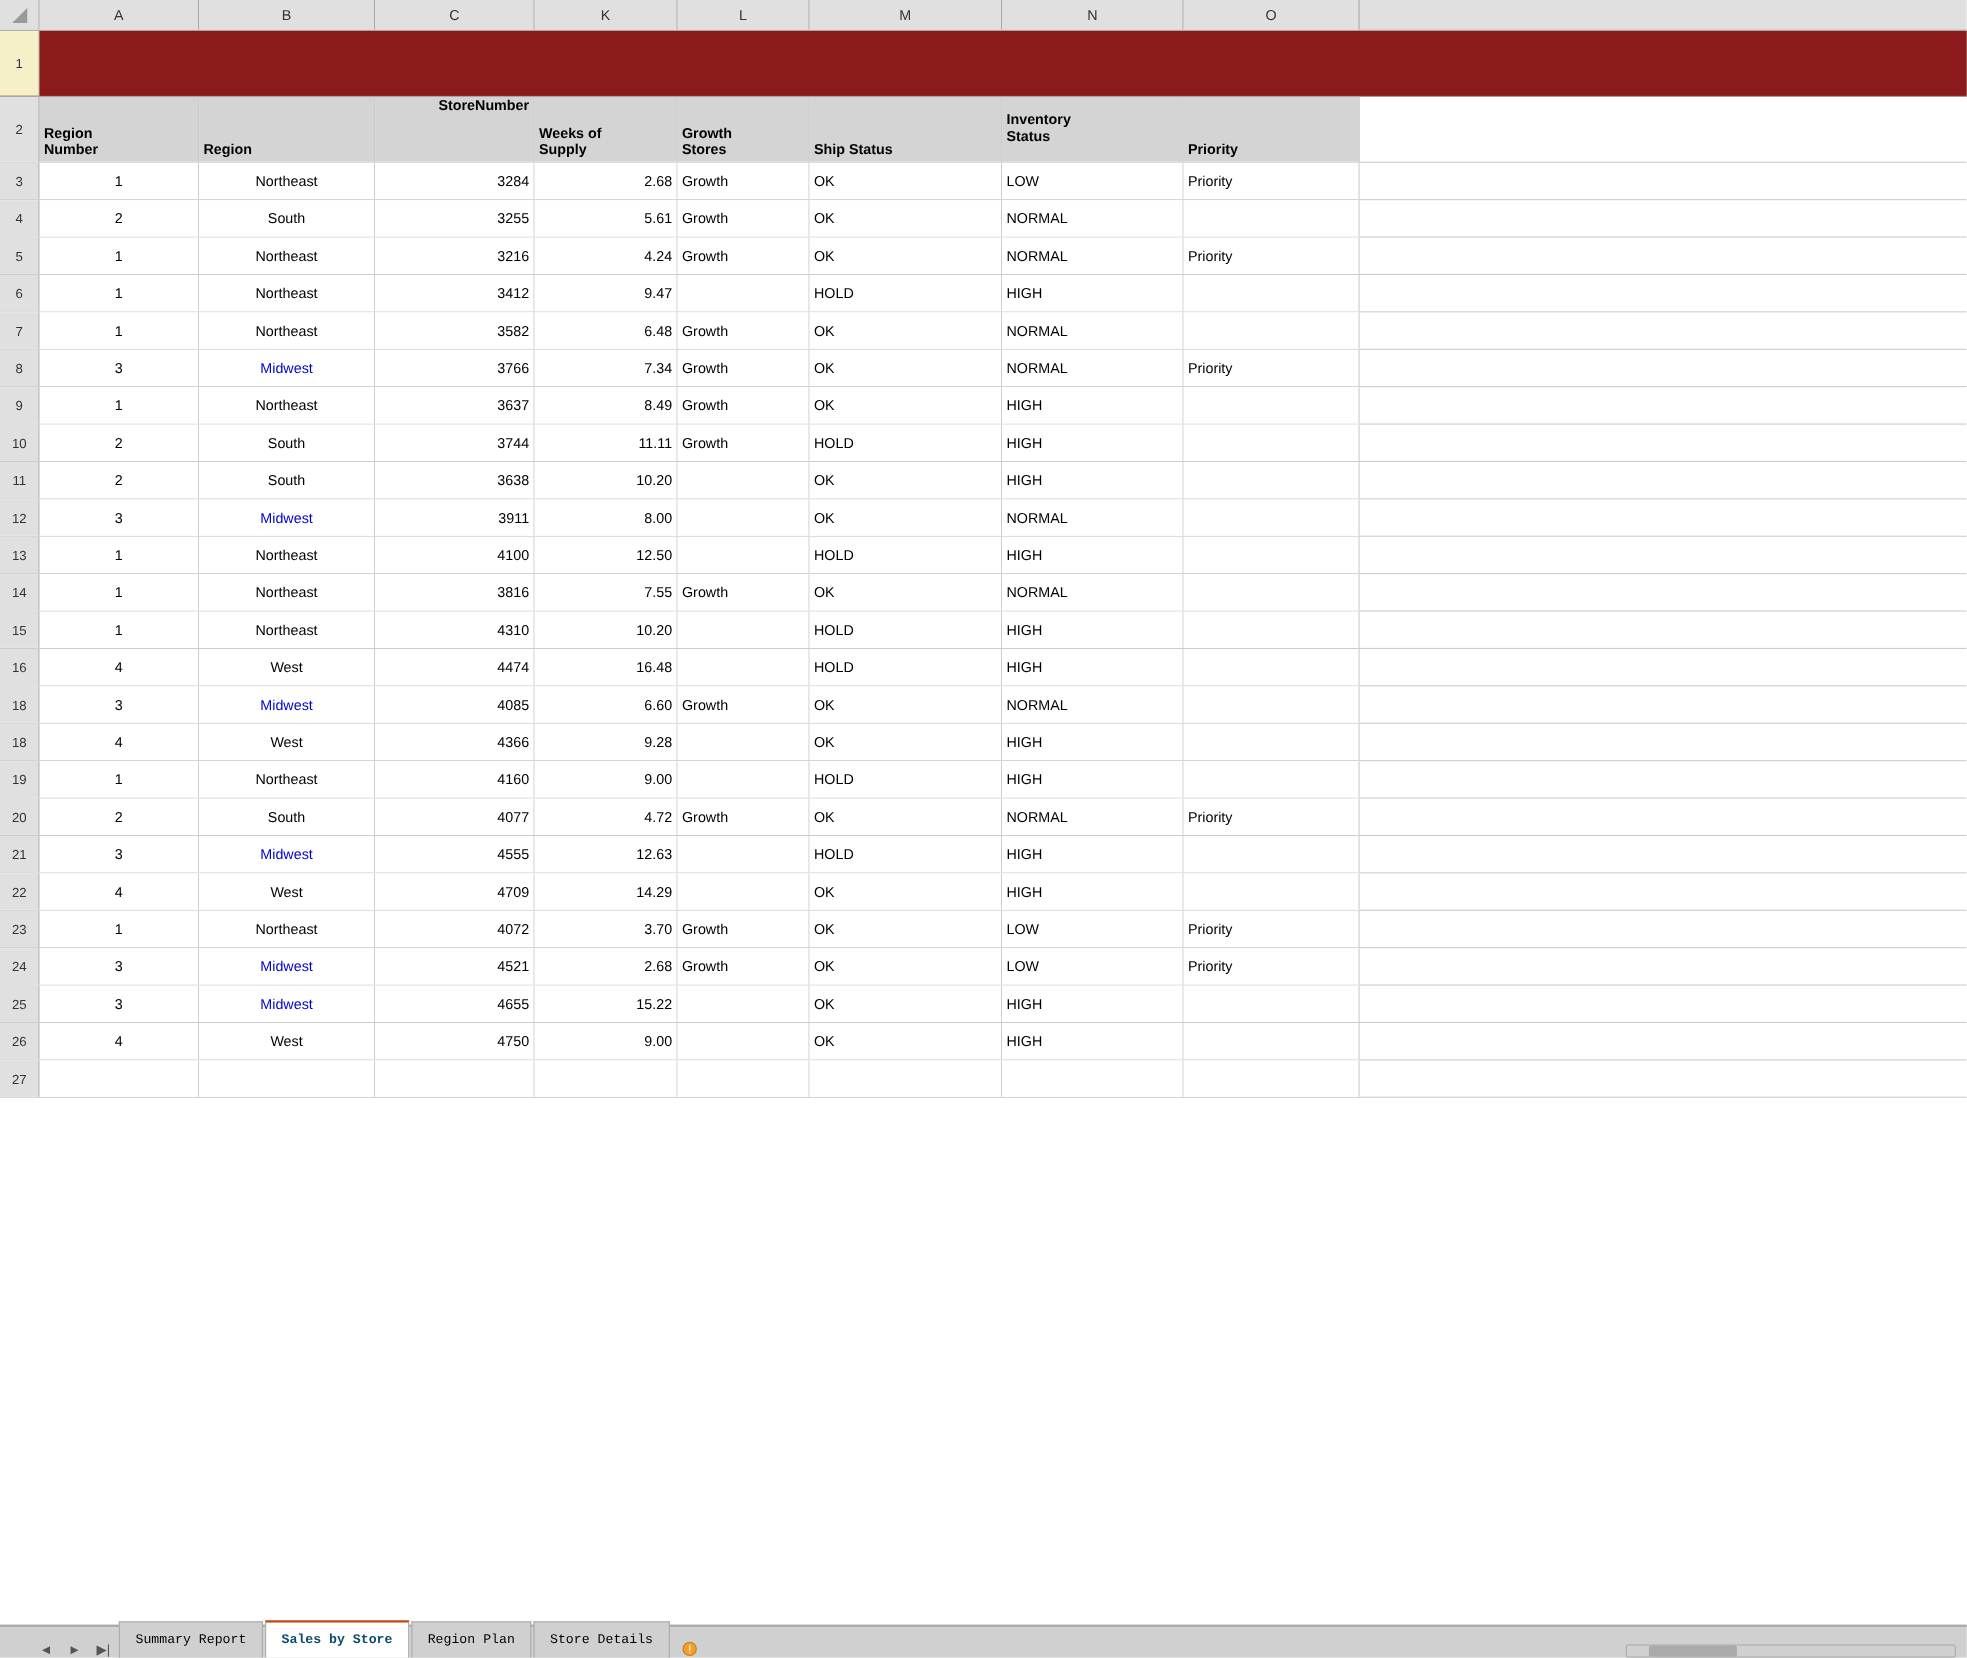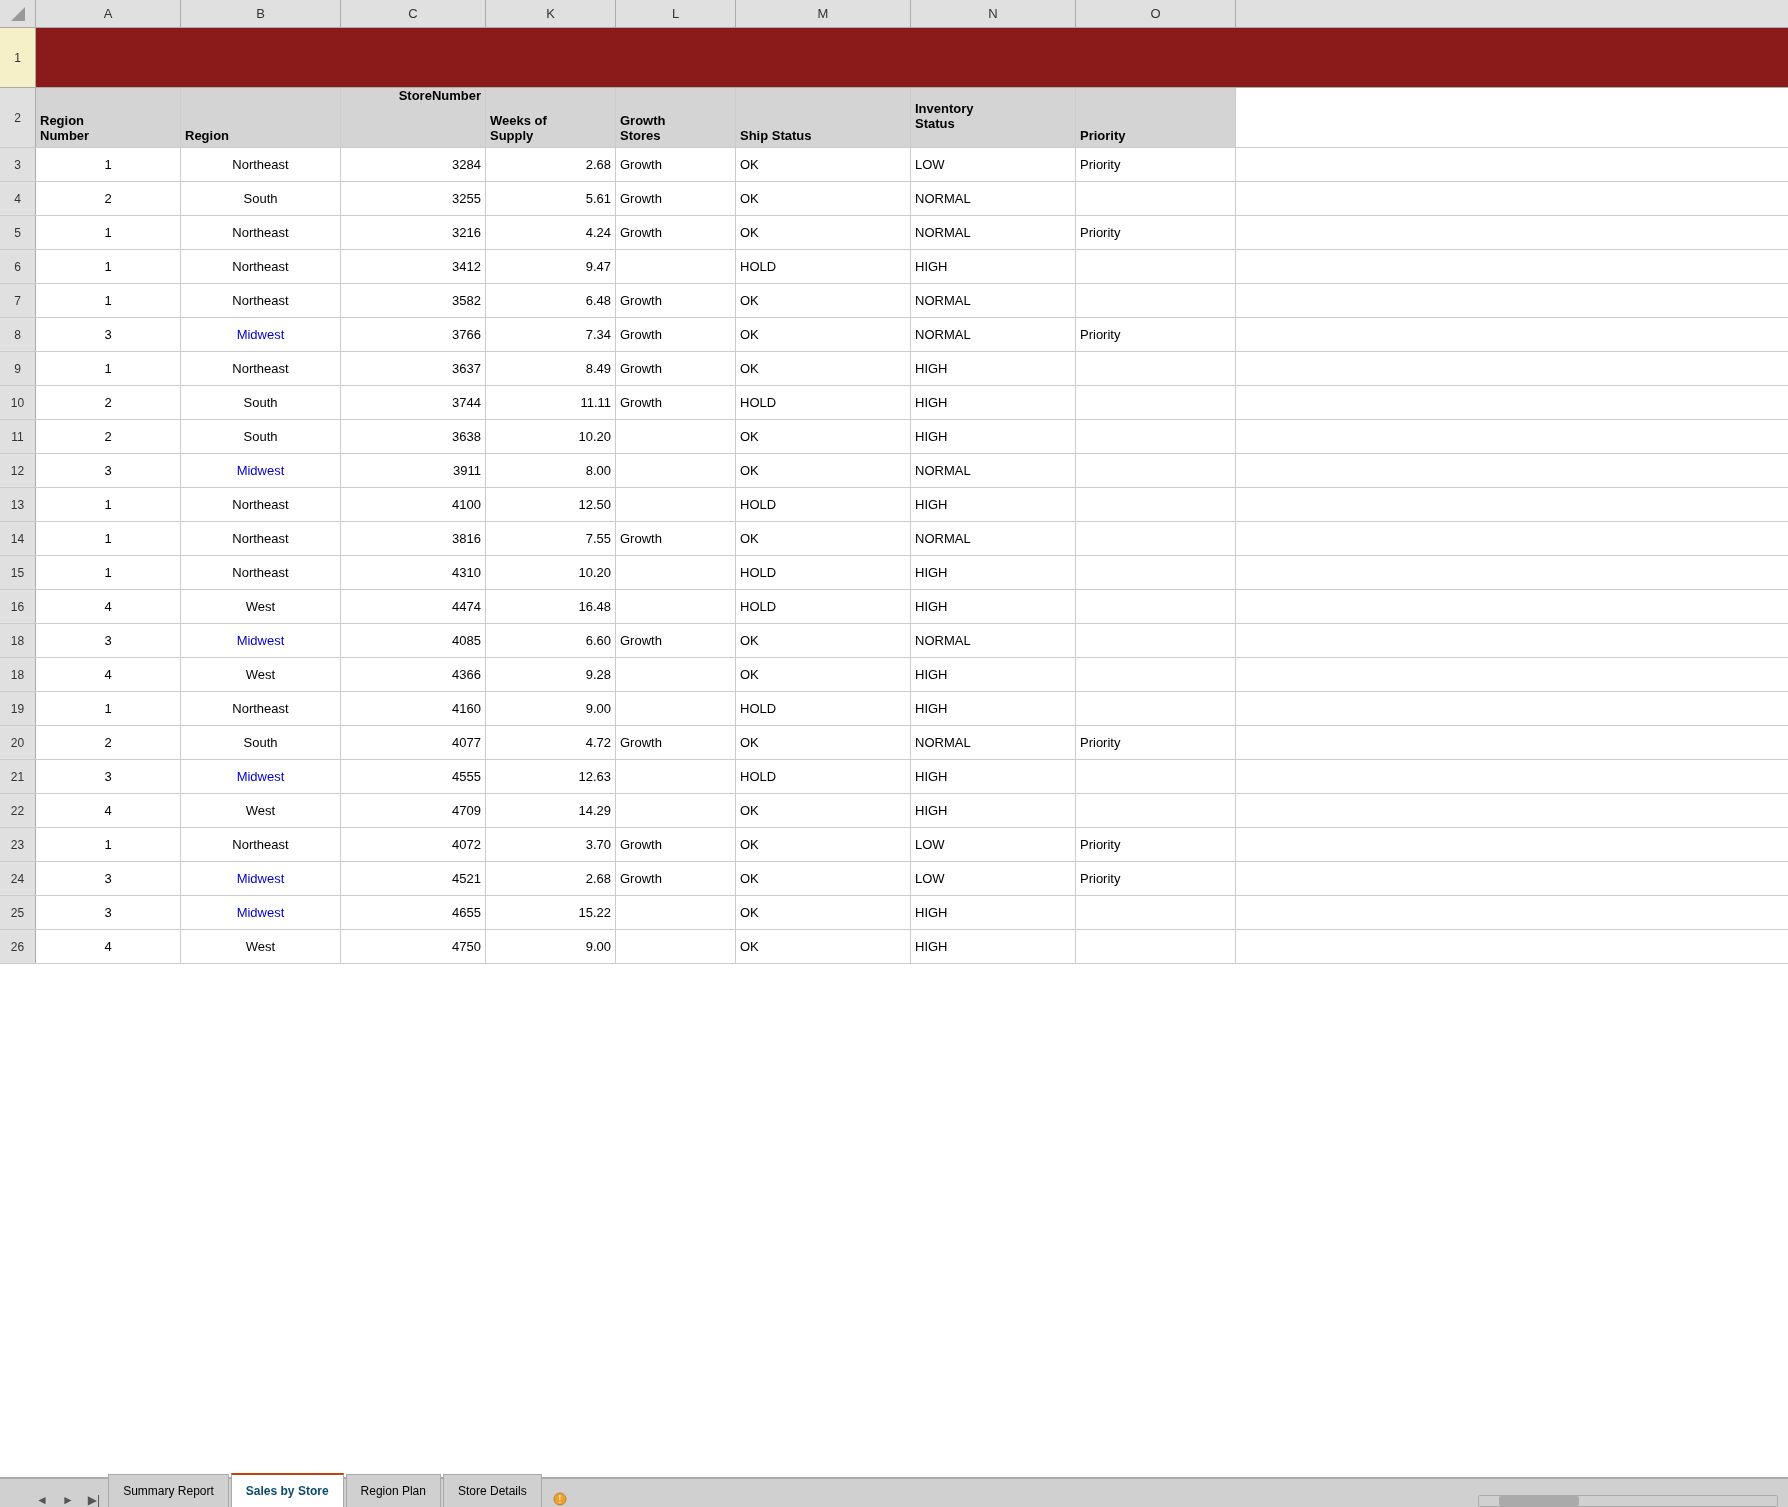--- a/index.html
+++ b/index.html
@@ -153,20 +153,21 @@
       align-items: center;
       justify-content: center;
       padding: 16px 14px;
       font-size: 12px;
       border: 1px solid #aaa;
       border-bottom: none;
       background: #d0d0d0;
       cursor: pointer;
       margin-right: 2px;
       height: 26px;
+      font-family: Liberation Mono, monospace;
     }
 
     .sheet-tab.active {
       background: #fff;
       font-weight: bold;
       color: #0c4a6e;
       border-top: 2px solid #c2410c;
     }
 
     .scrollbar-area {
@@ -822,20 +823,31 @@
           <div class="cell col-m left">
             <span>OK</span>
           </div>
           <div class="cell col-n left">
             <span>HIGH</span>
           </div>
           <div class="cell col-o left"></div>
         </div>
       </div>
 
+    <div class="table-row">
+      <div class="row-num">27</div>
+      <div class="cell col-a"></div>
+      <div class="cell col-b"></div>
+      <div class="cell col-c"></div>
+      <div class="cell col-k"></div>
+      <div class="cell col-l"></div>
+      <div class="cell col-m"></div>
+      <div class="cell col-n"></div>
+      <div class="cell col-o"></div>
+    </div>
 
   </div>
 
   <div class="sheet-tabs">
     <div class="tab-nav">◄</div>
     <div class="tab-nav">►</div>
     <div class="tab-nav">▶|</div>
     <div class="sheet-tab">Summary Report</div>
     <div class="sheet-tab active">Sales by Store</div>
     <div class="sheet-tab">Region Plan</div>

